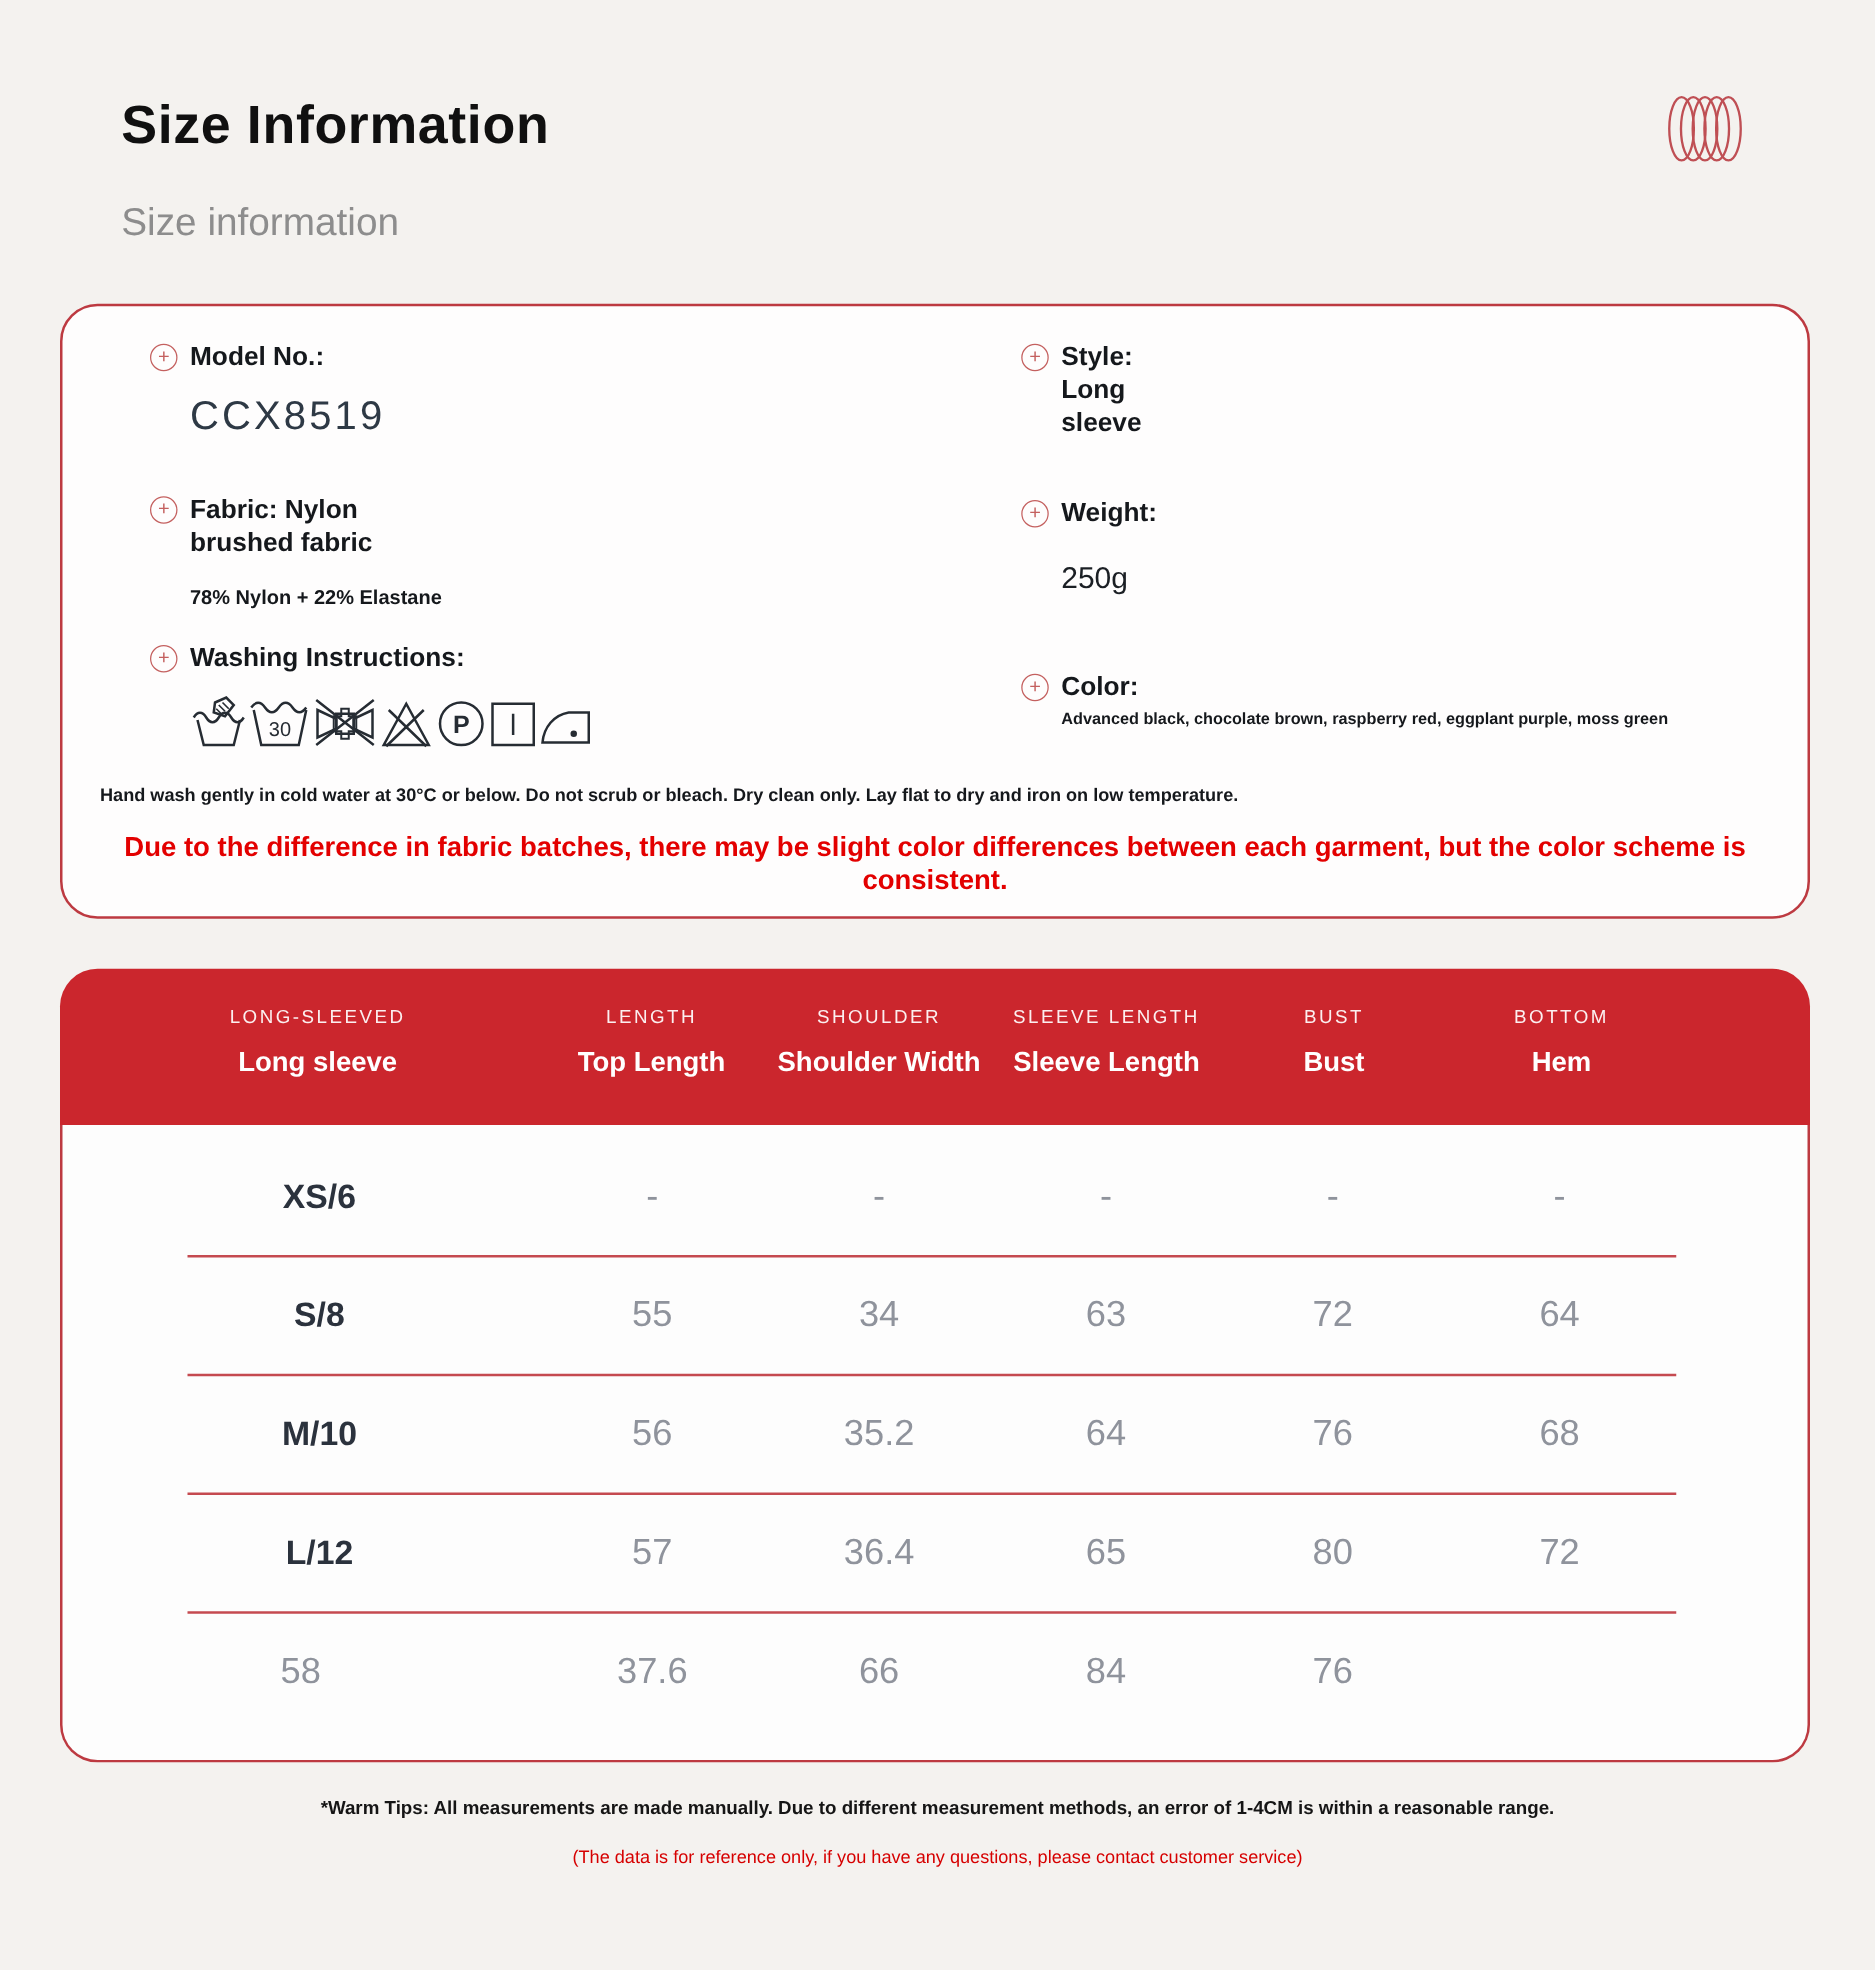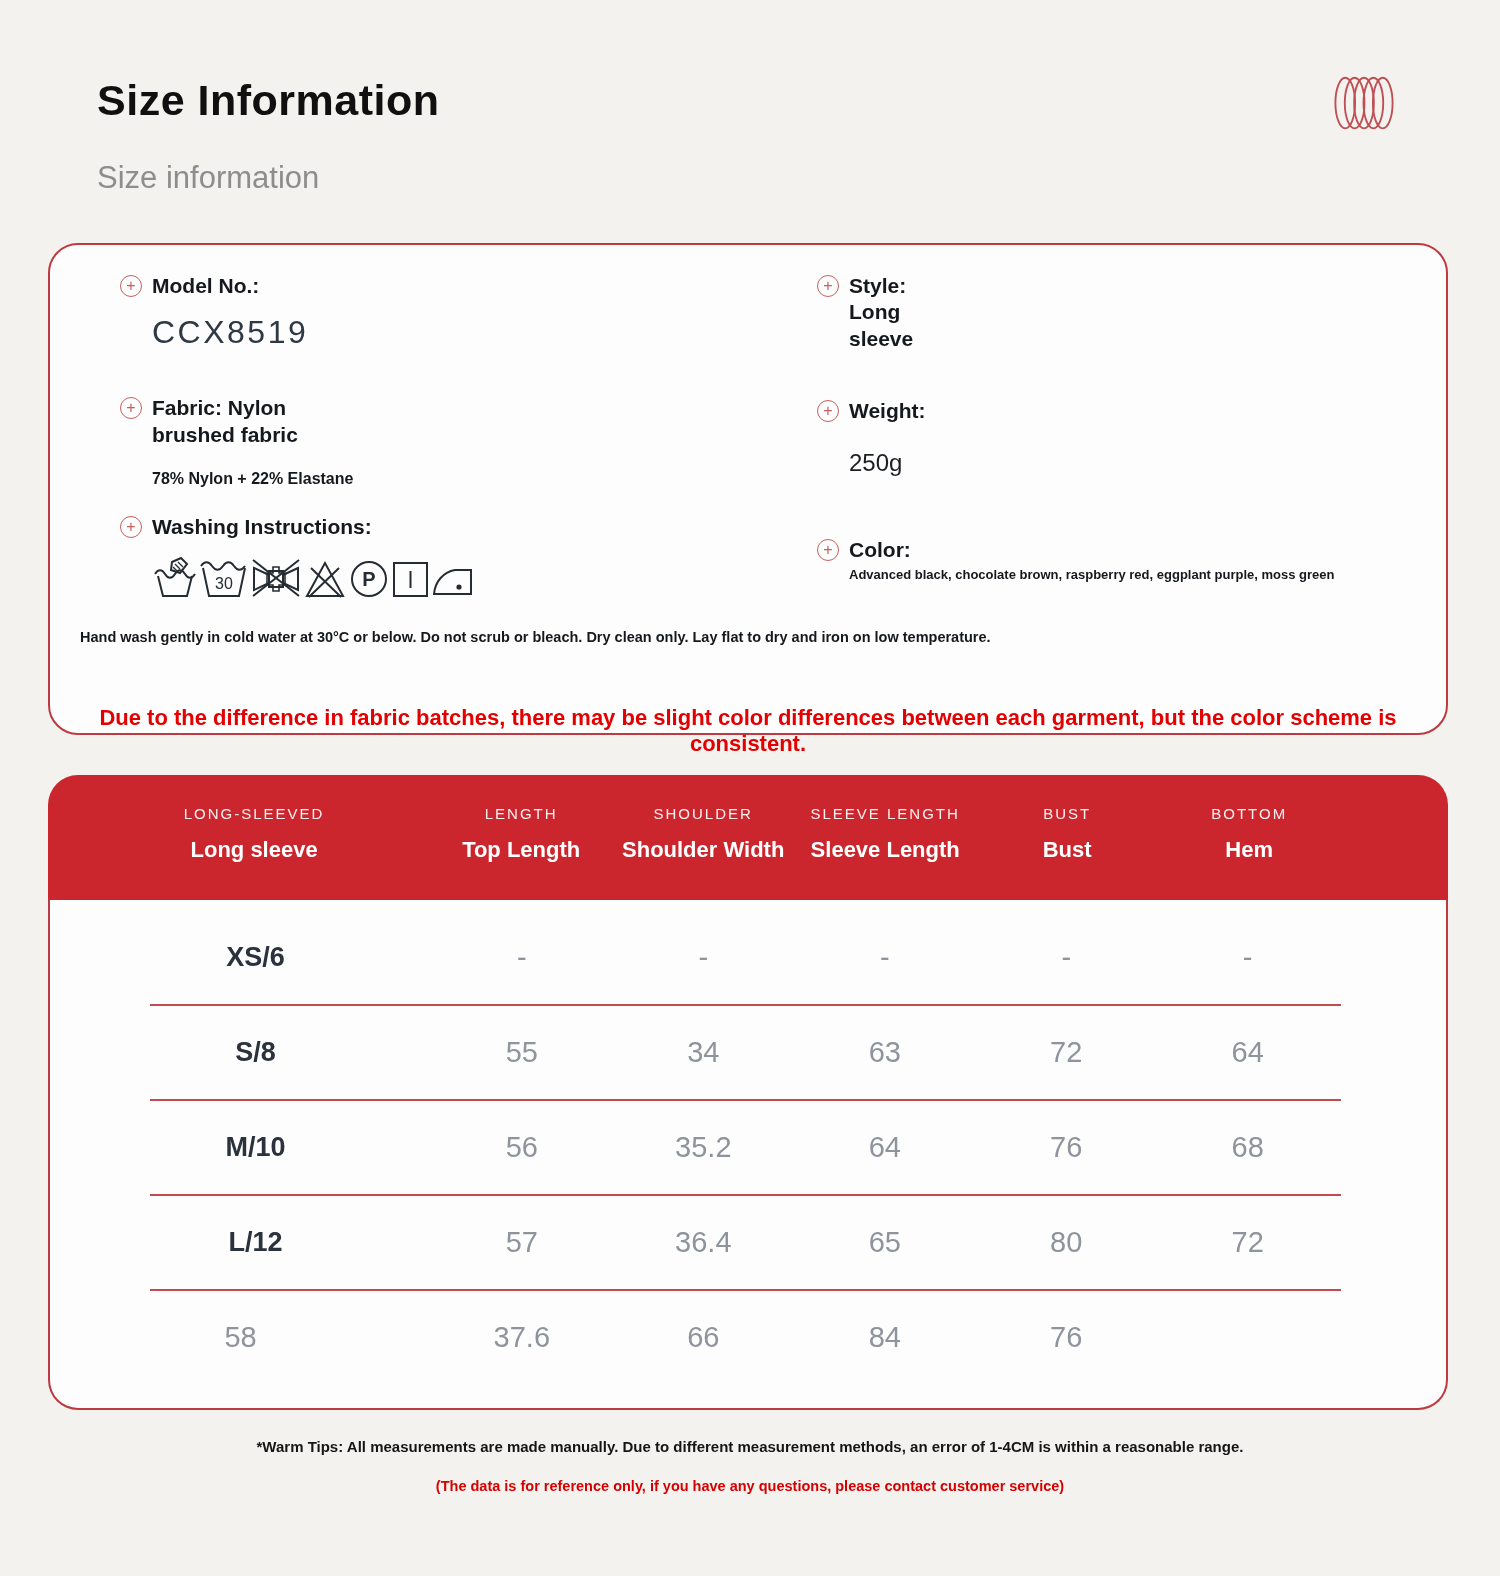--- a/index.html
+++ b/index.html
@@ -40,21 +40,21 @@
   .mt60 { margin-top:60px; }
   .weight-value { margin:24px 0 0 32px; font-size:24px; font-weight:400; color:#1b1f24; }
   .color-value  { margin:4px 0 0 32px; font-size:13px; font-weight:700; color:#15181c; width:580px; }
   .icons-row { margin:14px 0 0 32px; display:flex; align-items:flex-end; }
   .icons-row .icon { display:inline-block; }
   .wash-caption {
     position:absolute; left:30px; top:384px; width:930px;
     font-size:14.5px; font-weight:700; color:#15181c;
   }
   .disclaimer {
-    position:absolute; left:0; top:460px; width:100%;
+    position:absolute; left:0; top:420px; width:100%;
     text-align:center; font-size:22px; font-weight:700; color:#e30000;
   }
 
   
   .size-table { position:absolute; left:48px; top:775px; width:1400px; }
   .thead {
     height:125px; background:#cb262d; border-radius:30px 30px 0 0;
     display:grid; grid-template-columns:27.3% 13% 13% 13% 13% 13%;
     padding-top:30px;
   }
@@ -67,21 +67,21 @@
     border:2px solid #bd3a41; border-top:none; border-radius:0 0 30px 30px;
     padding-top:11px;
   }
   .trow { display:grid; grid-template-columns:27.3% 13% 13% 13% 13% 13%; height:93px; align-items:center; }
   .t-size { text-align:center; padding-left:30px; font-size:27px; font-weight:700; color:#2b323d; }
   .t-val  { text-align:center; font-size:29px; font-weight:400; color:#8f939c; }
   .sep { border-top:2px solid #c54a50; margin:0 105px 0 100px; }
 
   
   .warm-tips { position:absolute; left:0; top:1438px; width:100%; text-align:center; font-size:15px; font-weight:700; color:#151515; }
-  .ref-note  { position:absolute; left:0; top:1478px; width:100%; text-align:center; font-size:14.5px; font-weight:700; color:#d60000; }
+  .ref-note  { position:absolute; left:0; top:1478px; width:100%; text-align:center; font-size:14.5px; font-weight:400; color:#d60000; }
 
   svg { display:block; }
   .icon svg text { font-family:"Liberation Sans", sans-serif; }
 </style>
 </head>
 <body>
 
 <div class="page-title">Size Information</div>
 <div class="page-subtitle">Size information</div>
 

